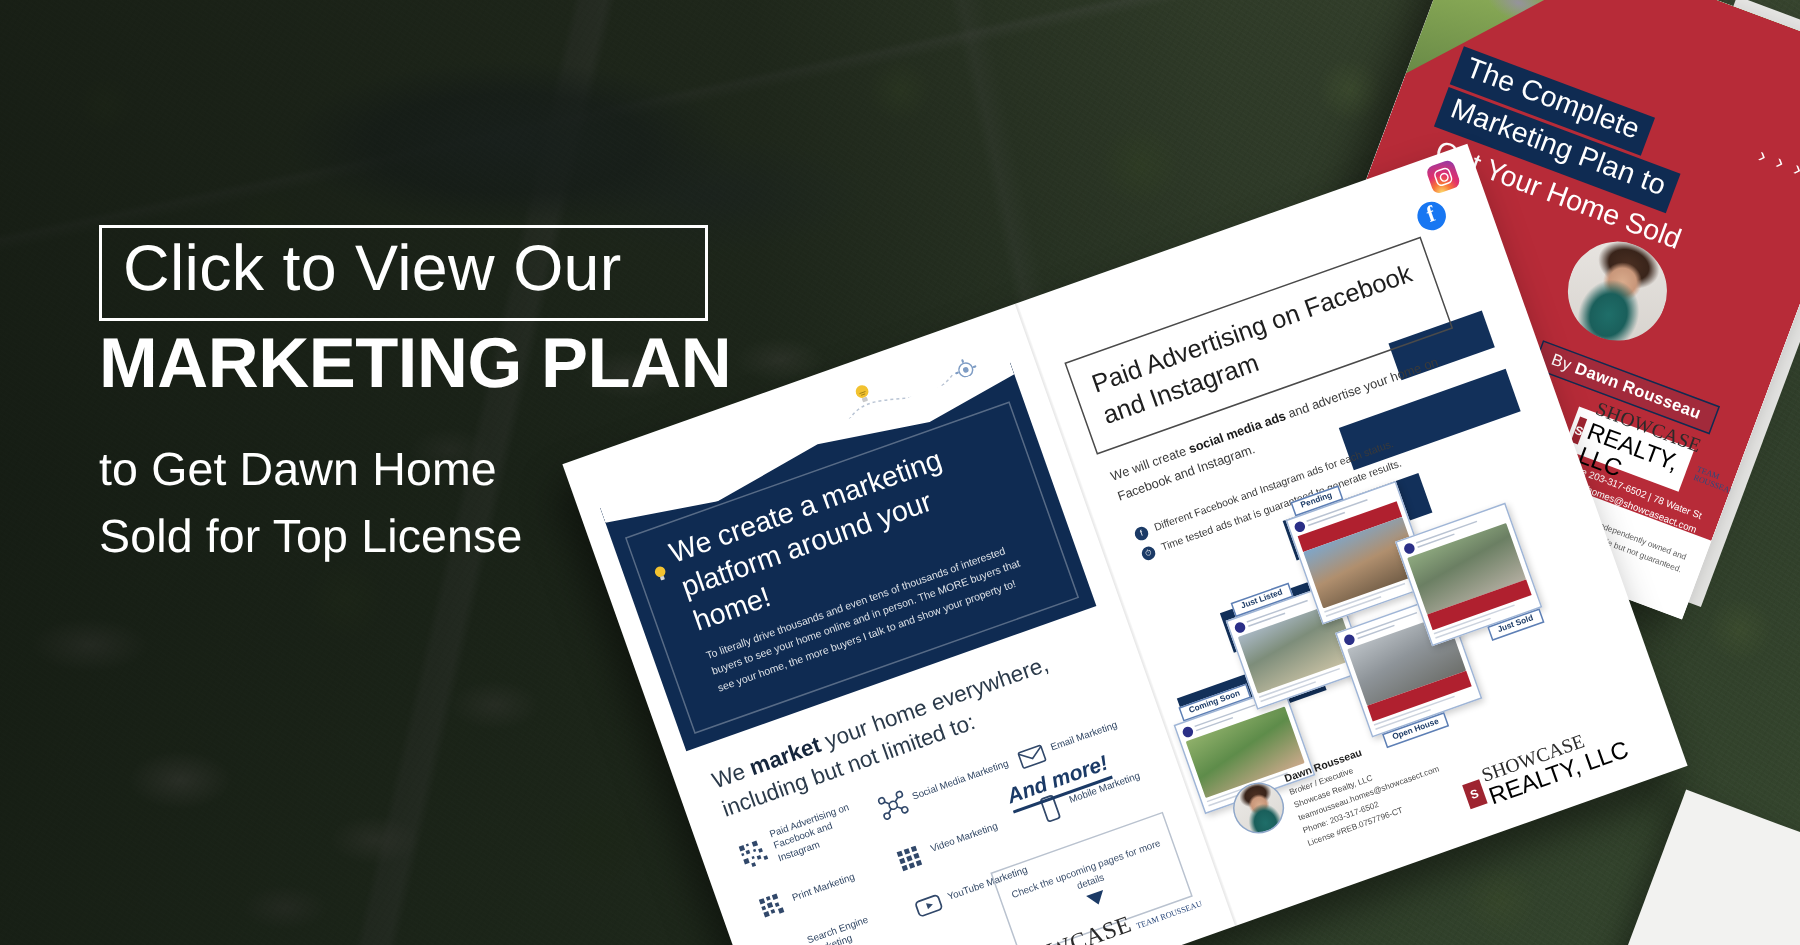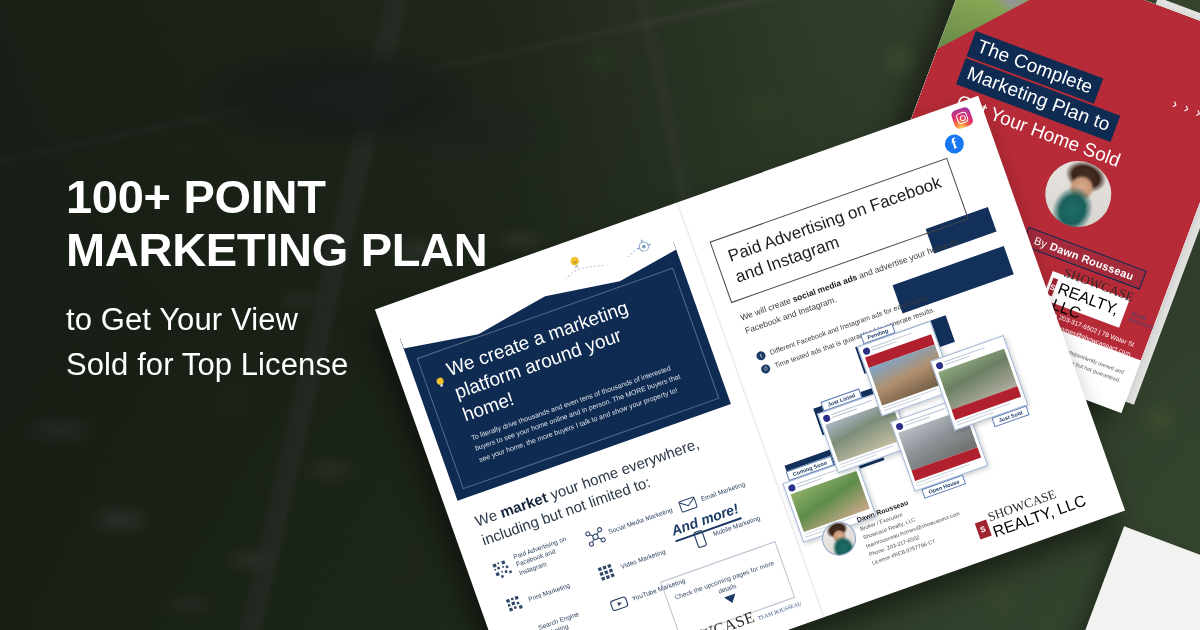--- a/index.html
+++ b/index.html
@@ -407,23 +407,25 @@
 </head>
 <body>
 
 <div id="stage">
 
   <div class="bg-photo"></div>
   <div class="bg-grain"></div>
   <div class="bg-shade"></div>
 
   <div class="headline-wrap">
-    <div class="big-line">100+ POINT</div>
+    <div class="click-box">
+      <div class="txt">Click to View Our</div>
+    </div>
     <div class="big-line" style="margin-top:2px">MARKETING PLAN</div>
-    <div class="sub-line">to Get Your View</div>
+    <div class="sub-line">to Get Dawn Home</div>
     <div class="sub-line" style="margin-top:4px">Sold for Top License</div>
   </div>
 
   <div class="peek2"></div>
 
   <div class="page cover">
     <div class="cover-photo"></div>
     <div class="cover-red"></div>
     <div class="cover-white-strip"></div>
 

